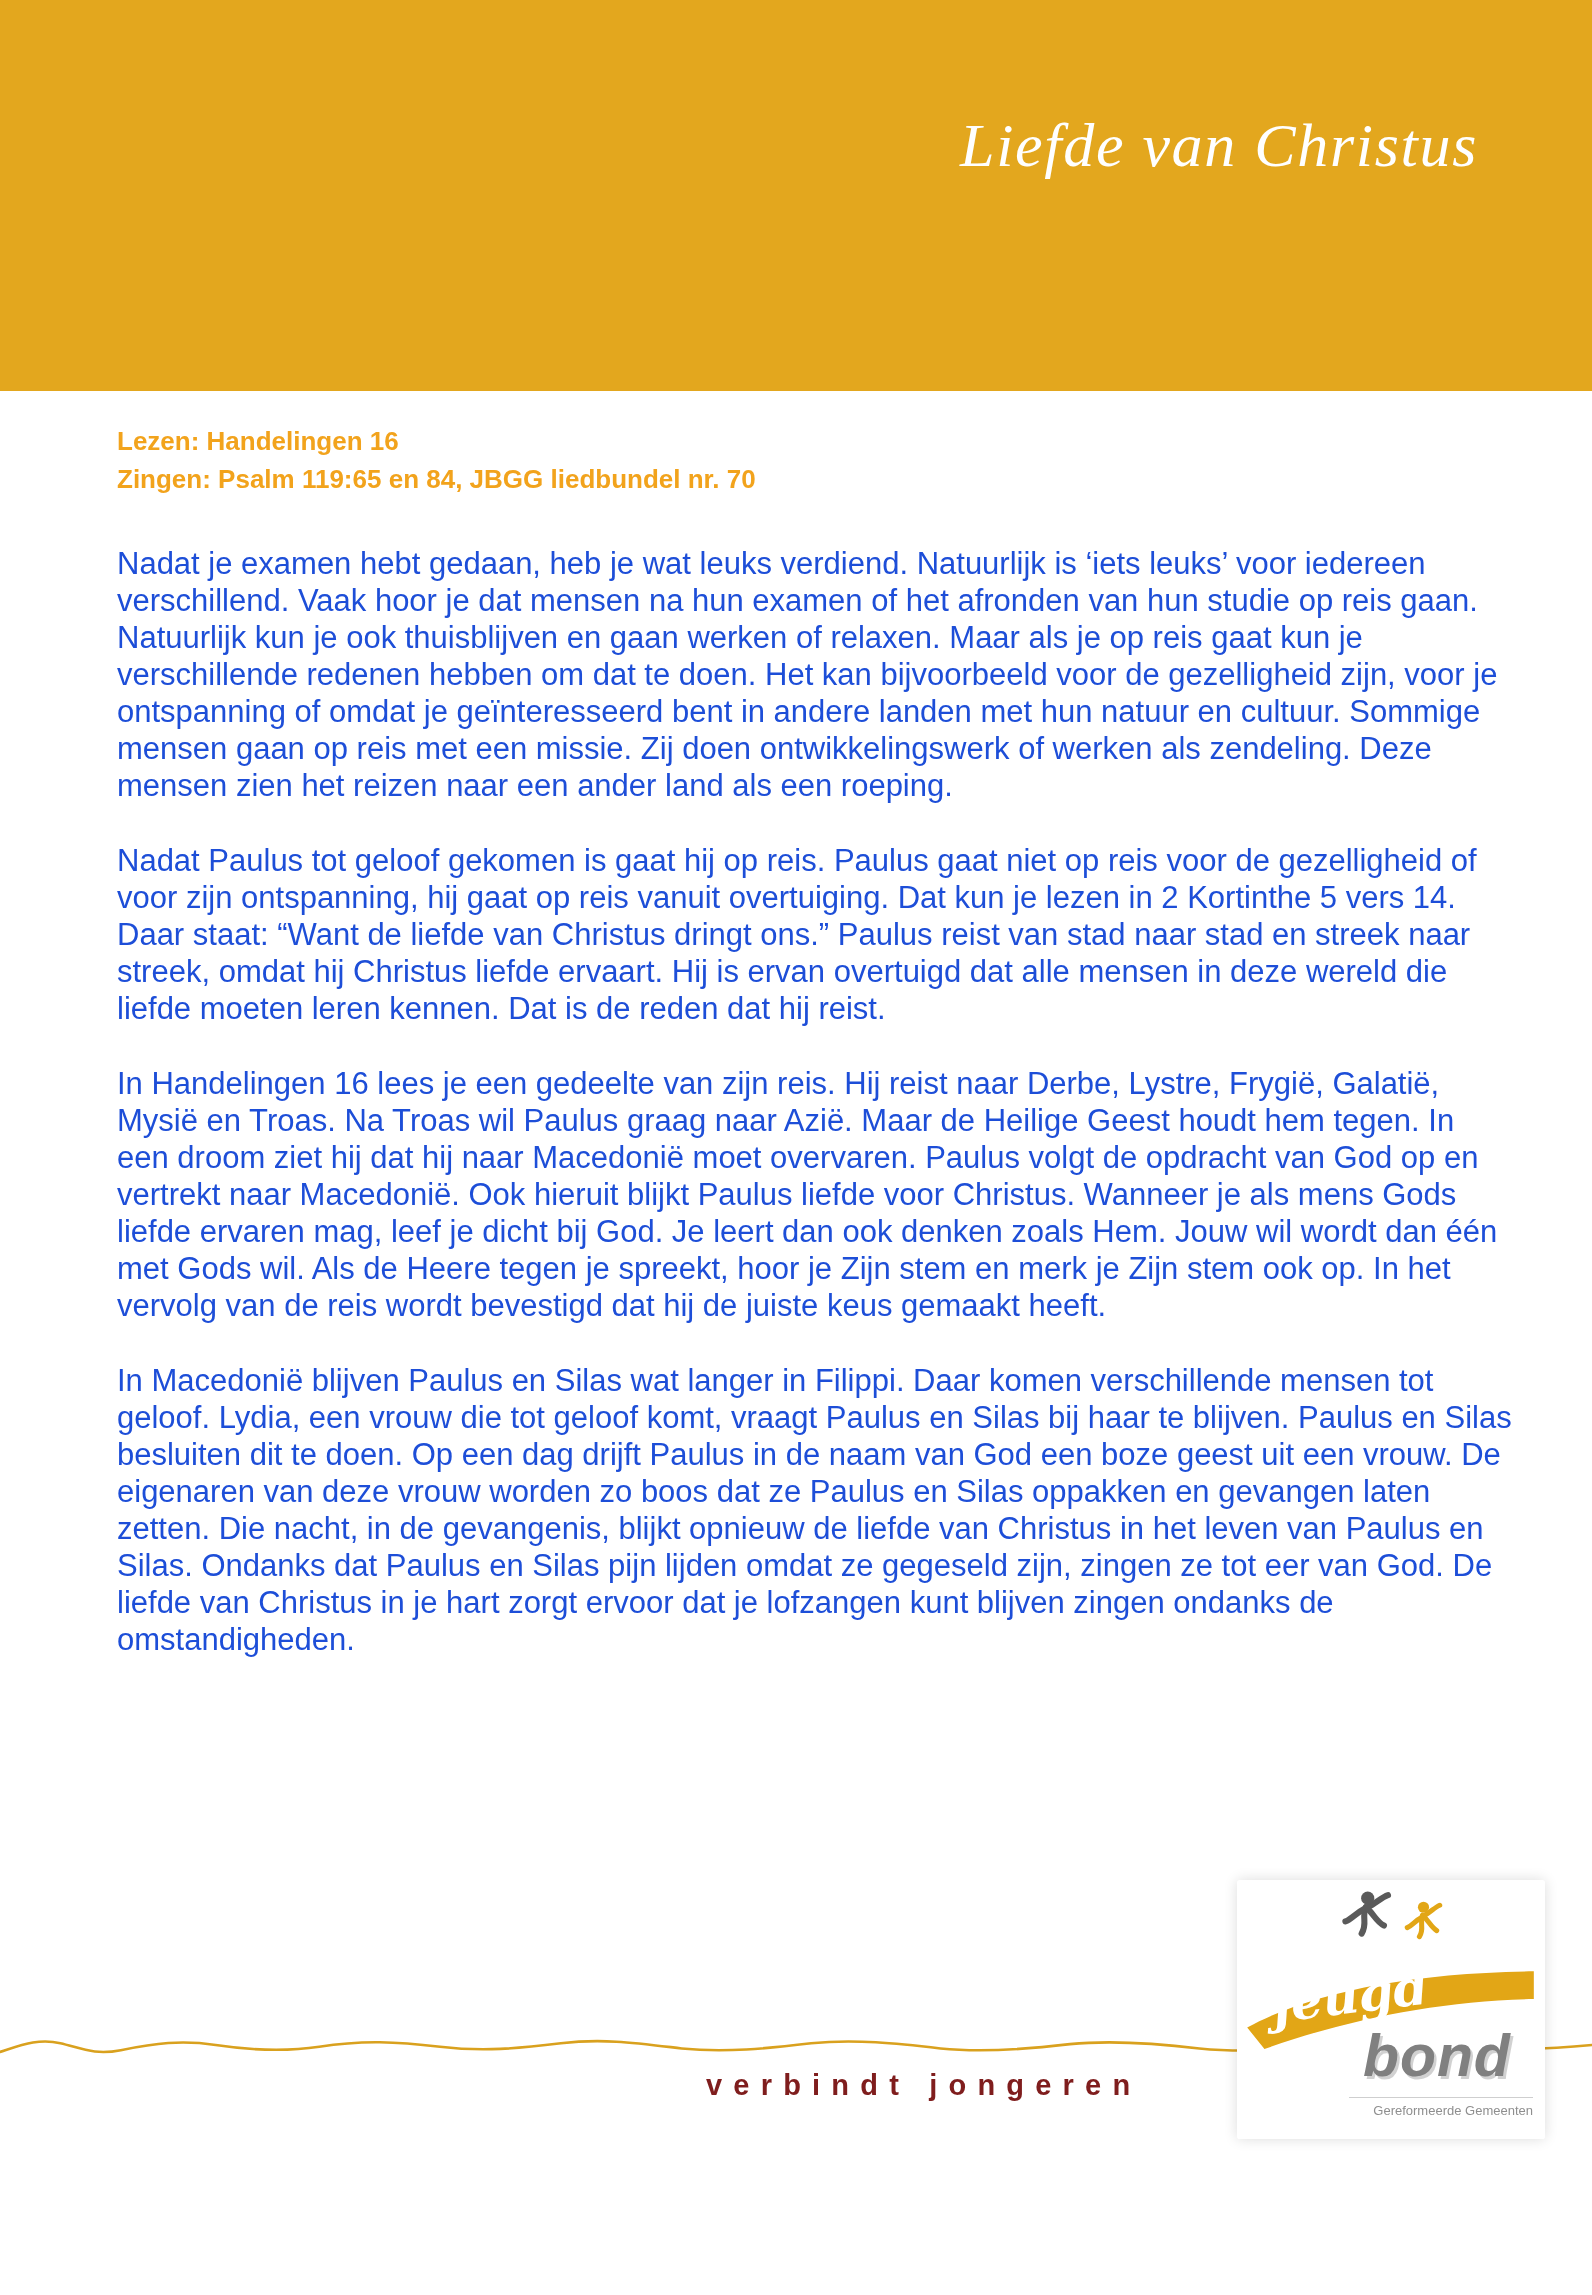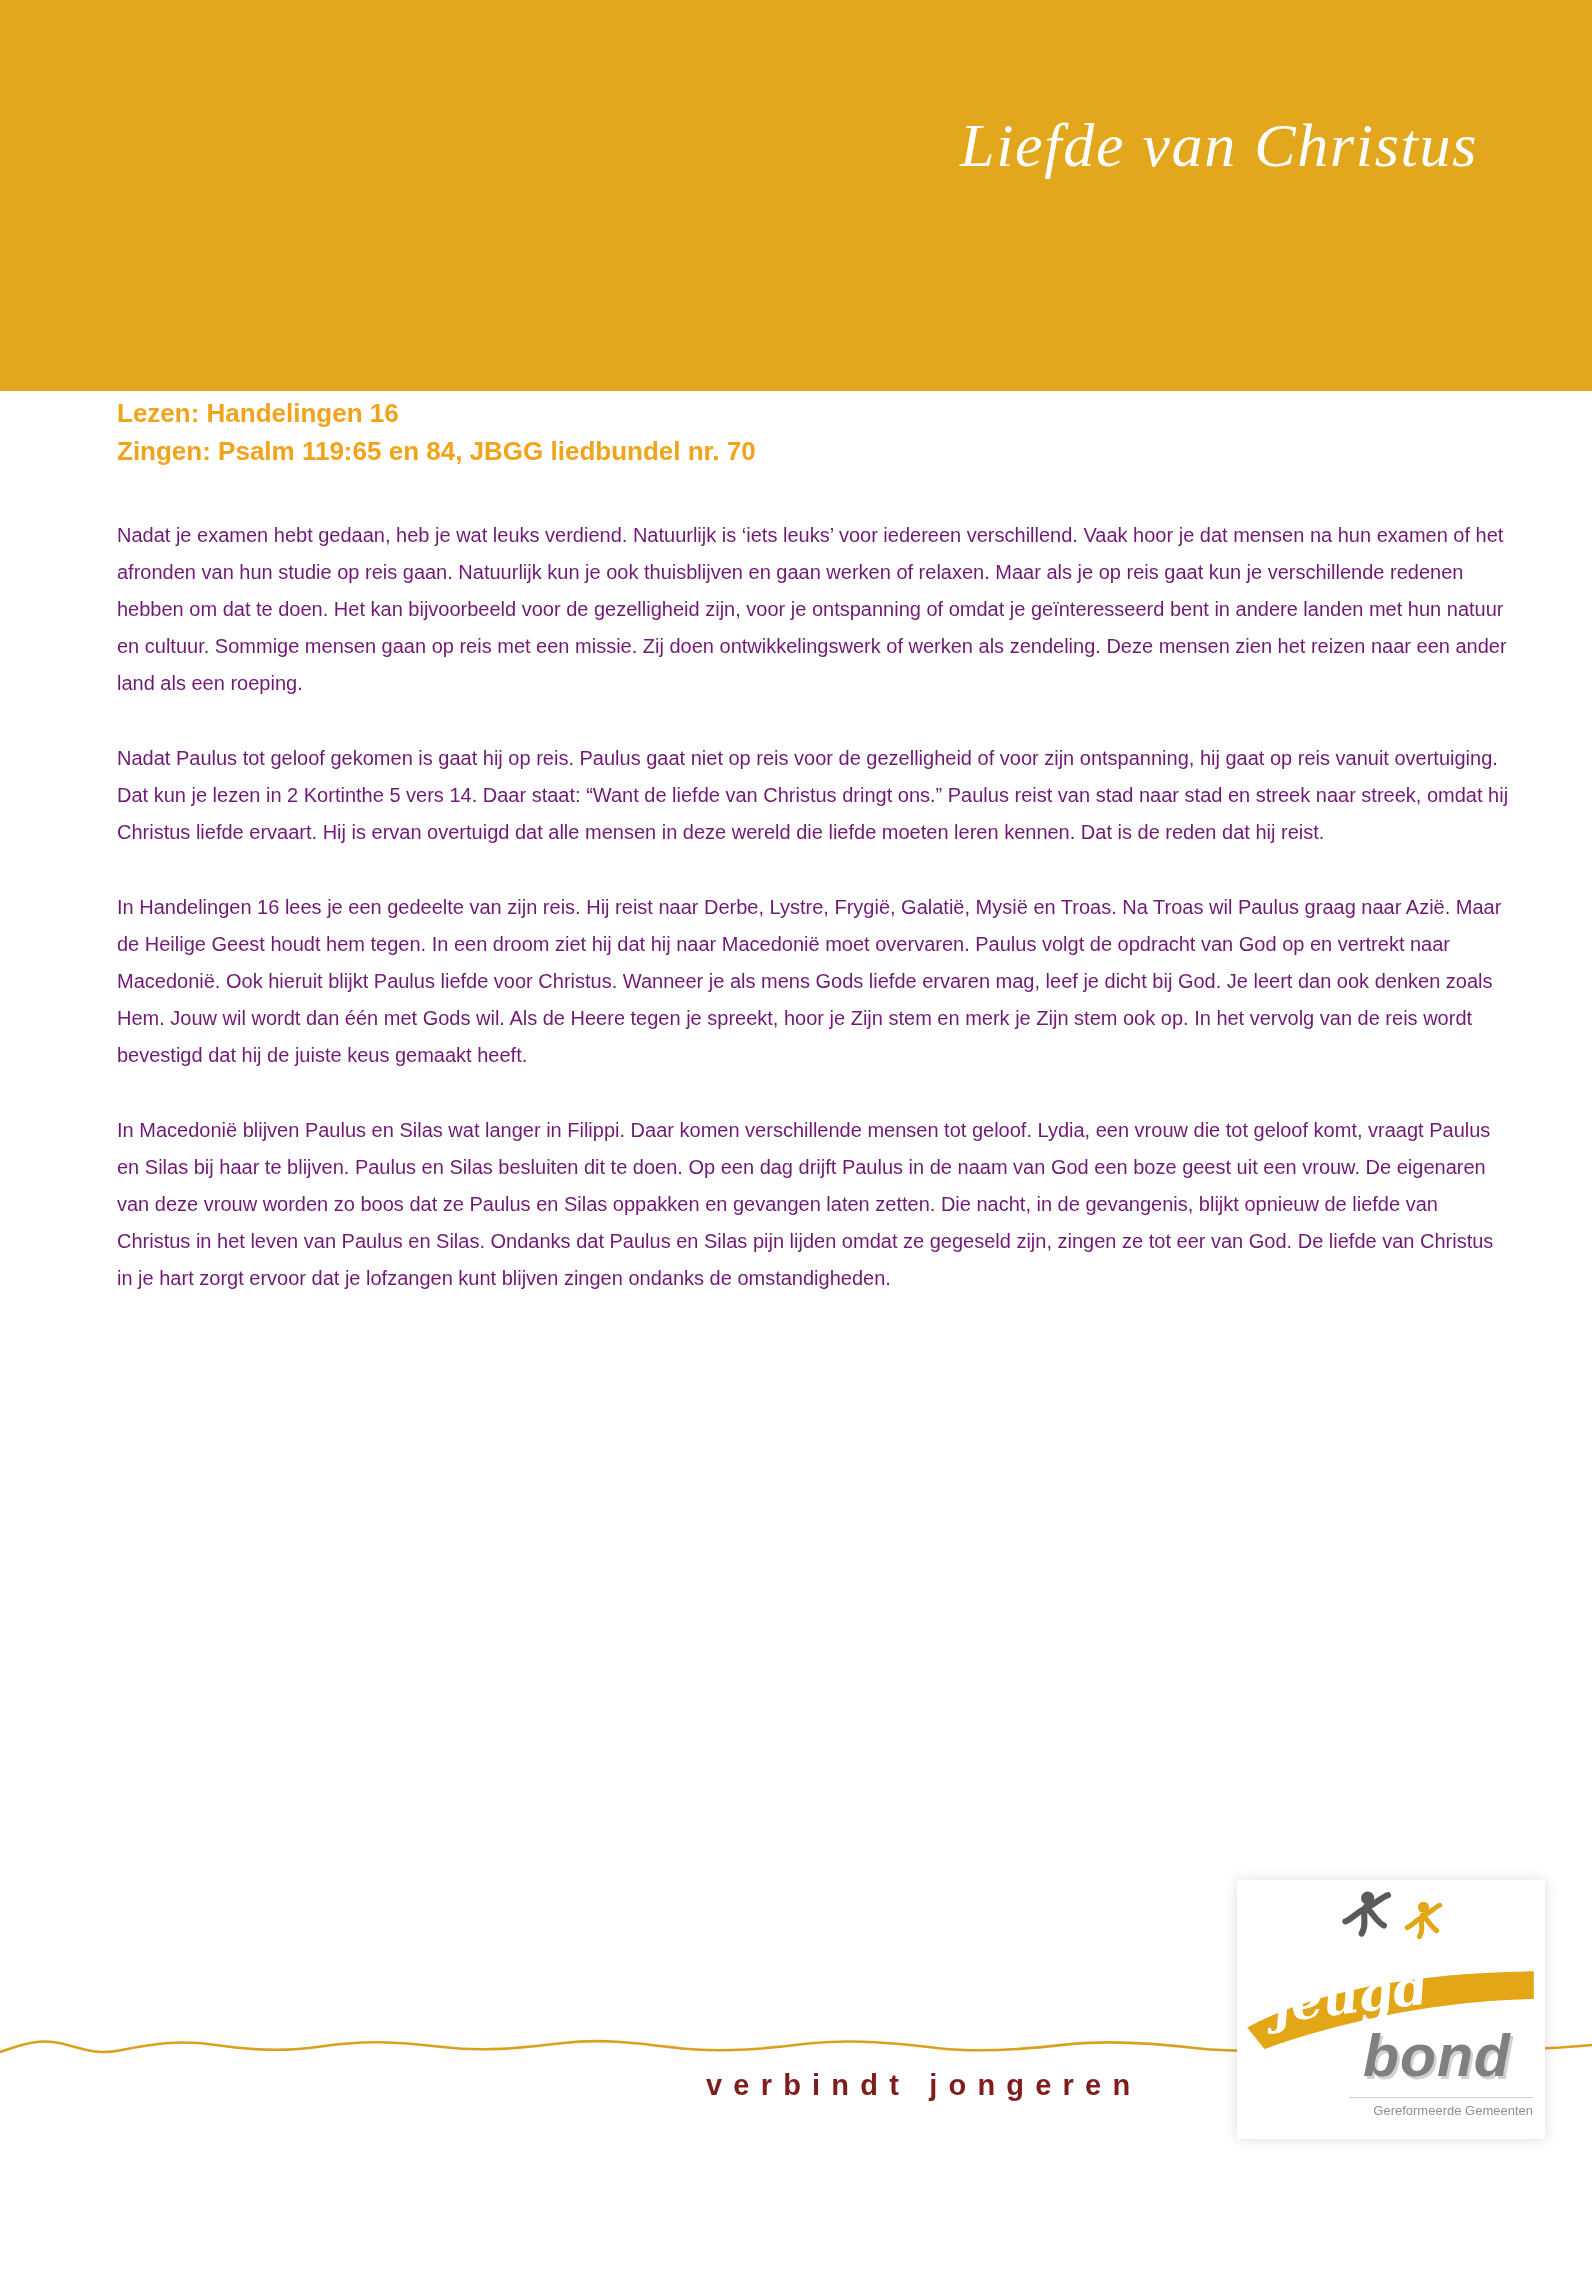--- a/index.html
+++ b/index.html
@@ -37,30 +37,31 @@
 
   
   .content {
     position: absolute;
     top: 394px;
     left: 117px;
     width: 1396px;
   }
   .intro {
     margin-bottom: 47px;
+    margin-top: 28px;
   }
   .intro p {
     color: #F2A31C;
     font-weight: bold;
     font-size: 26px;
     line-height: 38px;
   }
   .body-text p {
-    color: #701a75;
-    font-size: 20px;
+    color: #1d4ed8;
+    font-size: 31px;
     line-height: 37px;
     margin-bottom: 38px;
     text-align: left;
   }
 
   
   .wavy-line {
     position: absolute;
     left: 0;
     top: 2026px;

